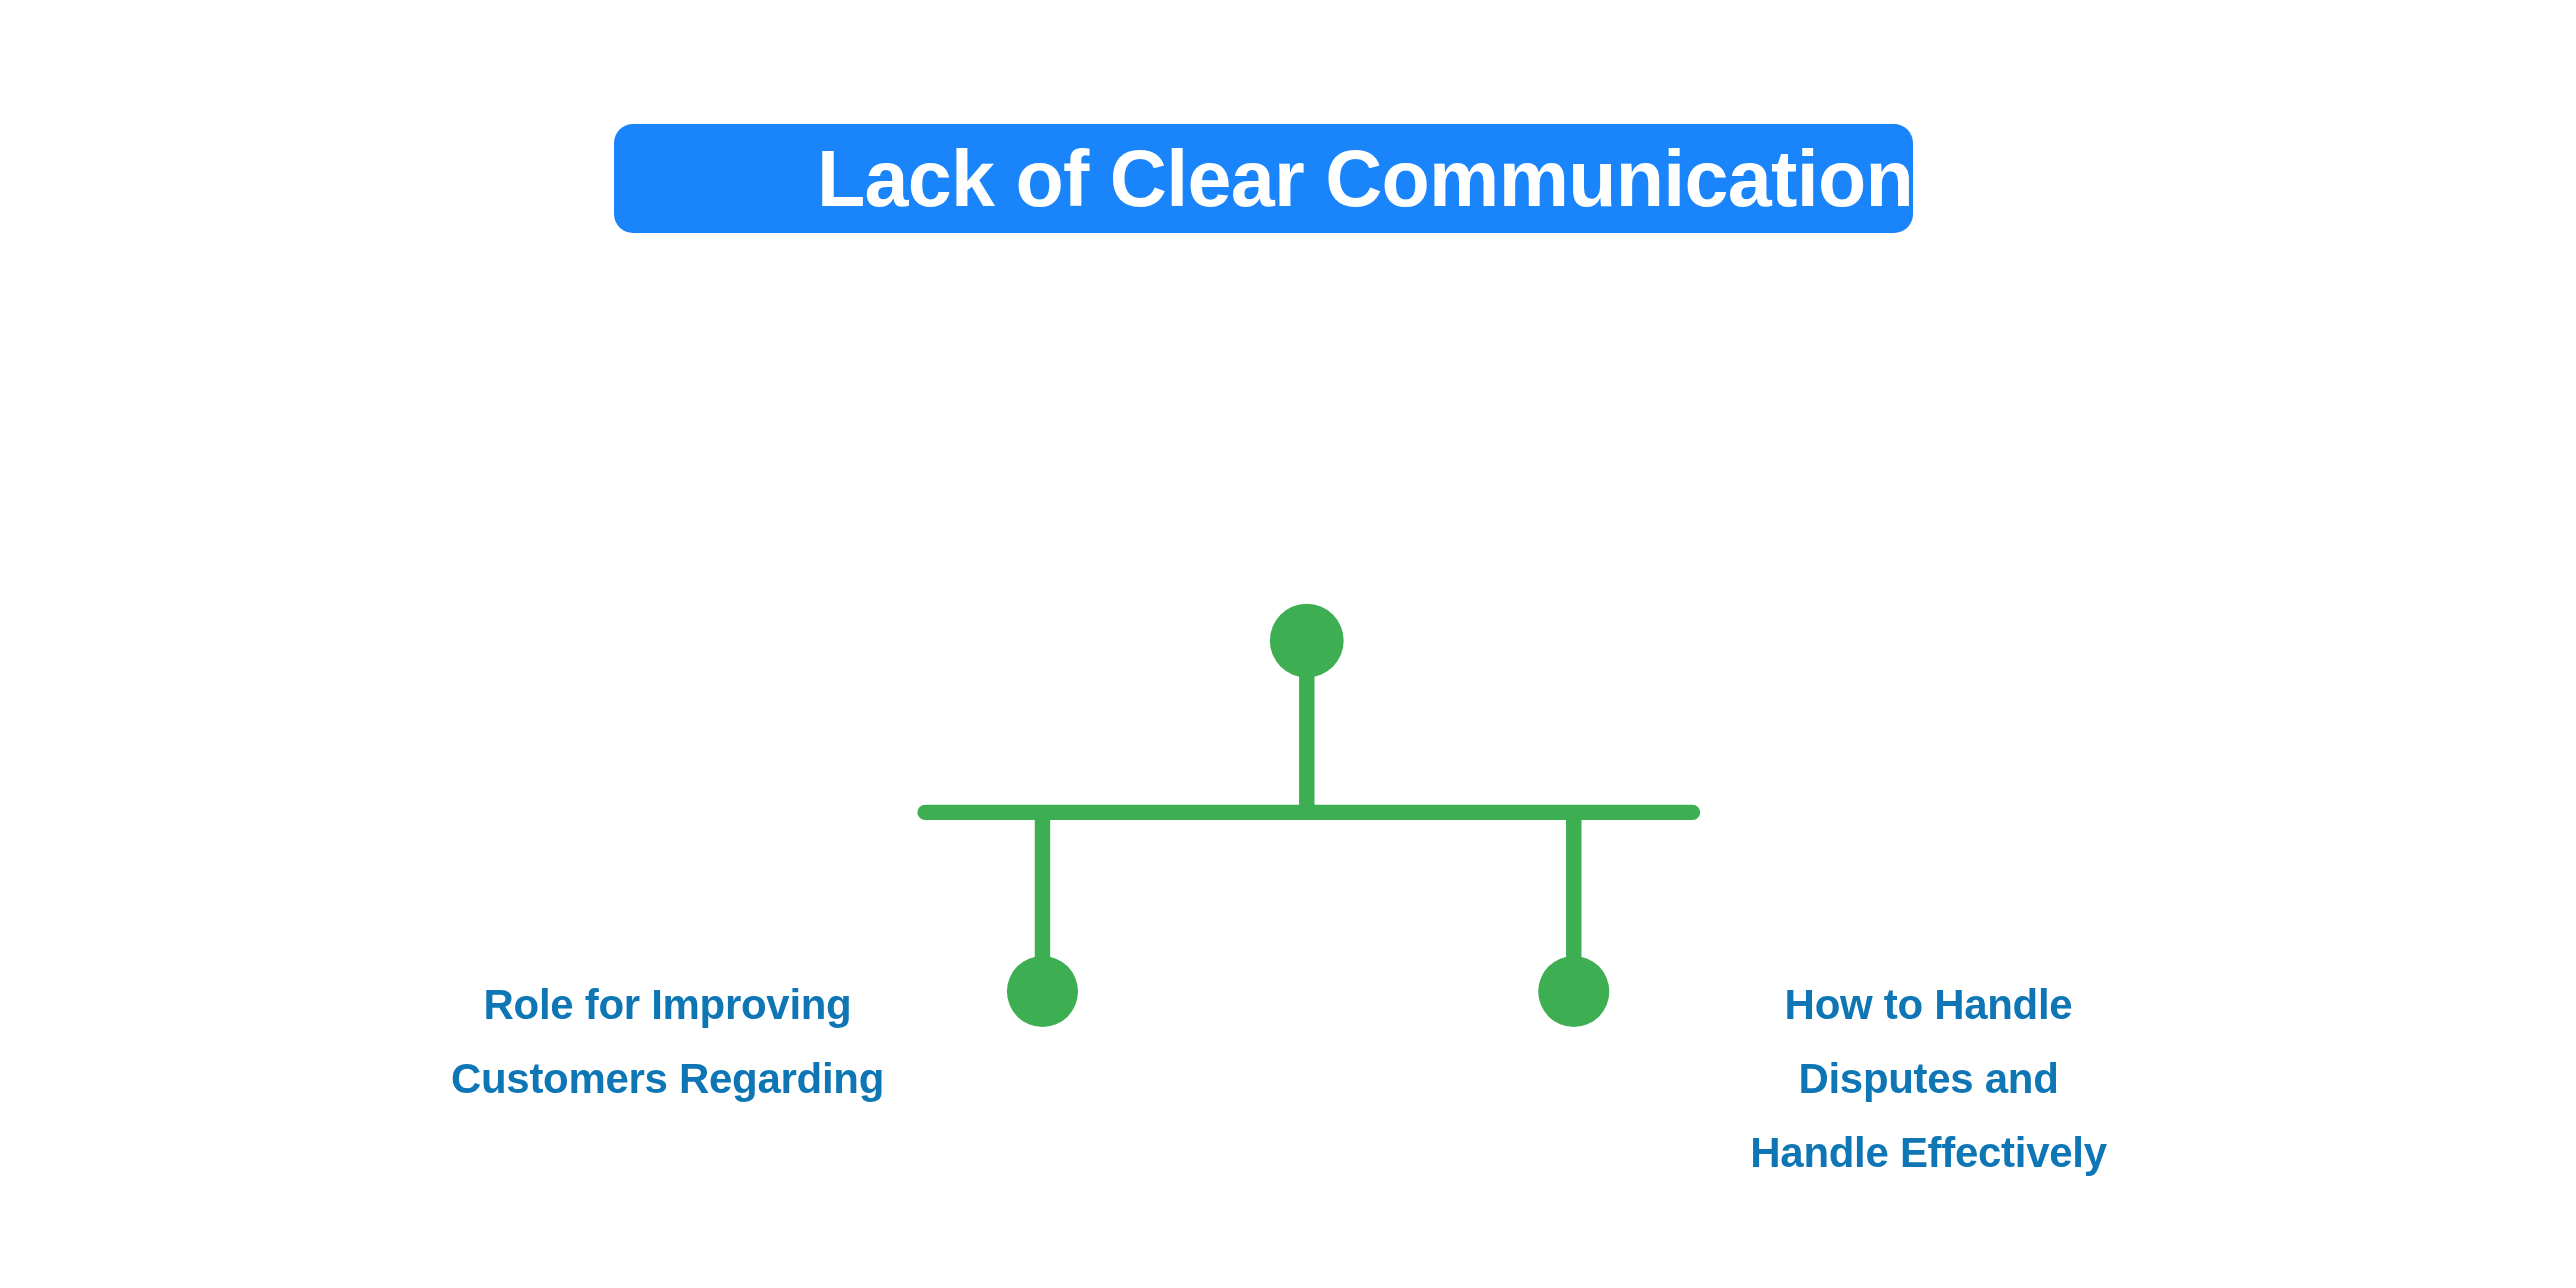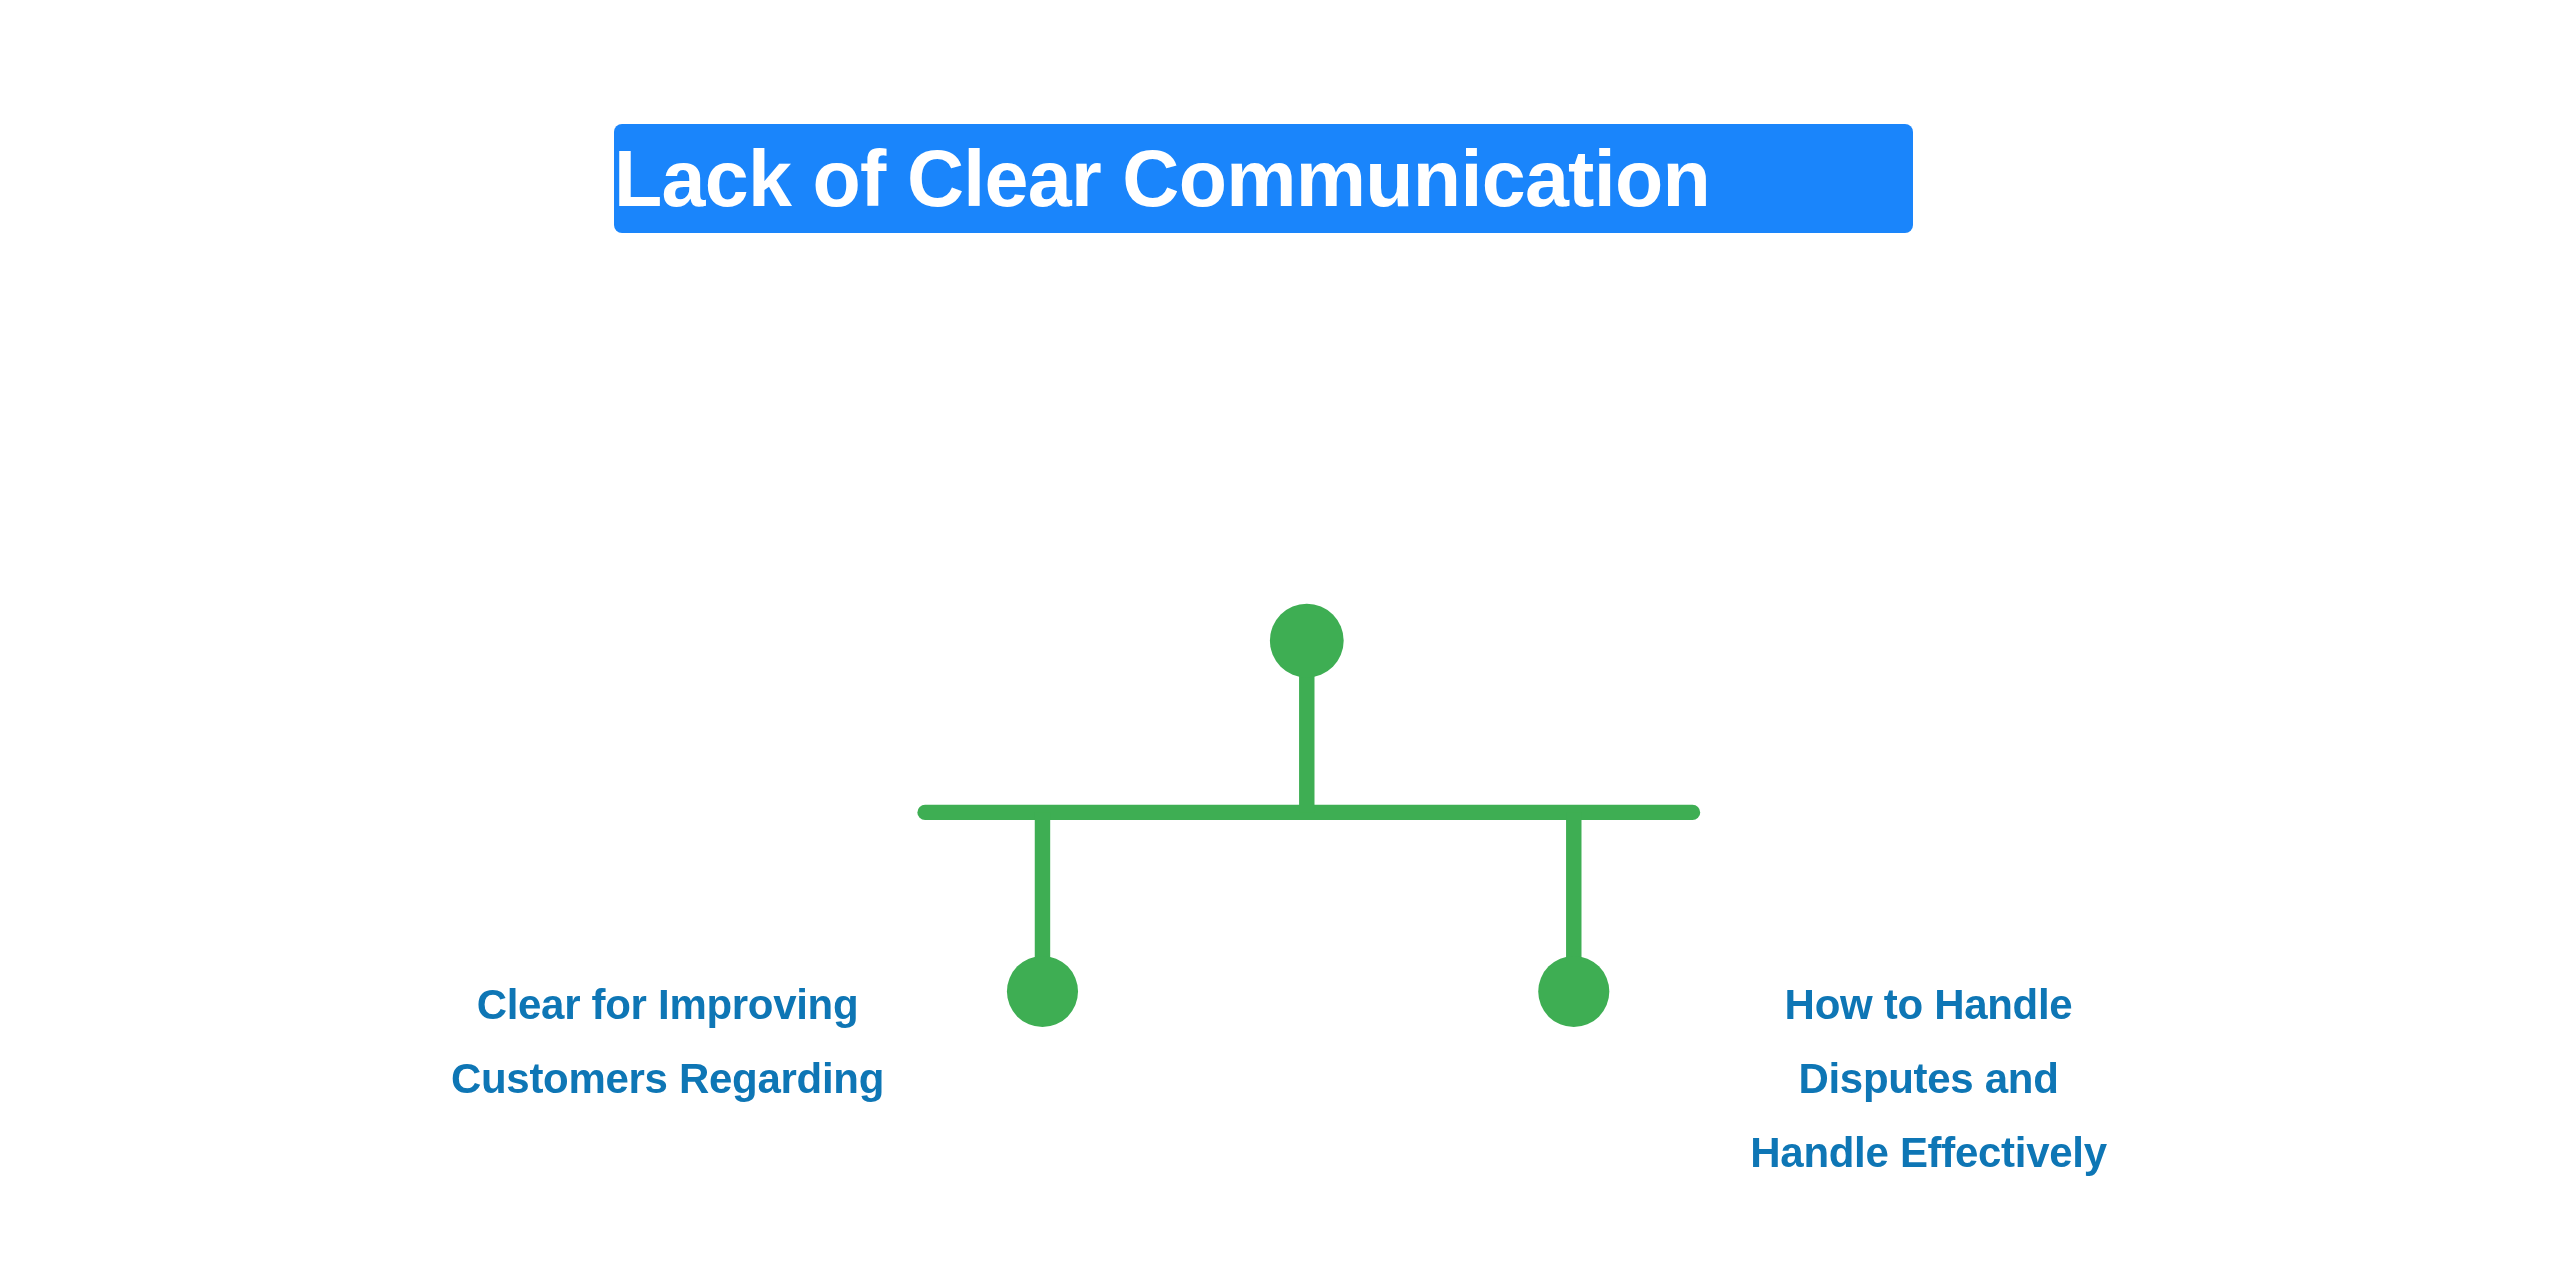--- a/index.html
+++ b/index.html
@@ -21,24 +21,24 @@
   }
 
   
   #title-banner {
     position: absolute;
     left: 614px;
     top: 124px;
     width: 1299px;
     height: 109px;
     background: #1a85fb;
-    border-radius: 8px;
+    border-radius: 19px;
     display: flex;
     align-items: center;
-    justify-content: flex-start;
+    justify-content: flex-end;
     box-sizing: border-box;
   }
   #title-text {
     color: #ffffff;
     font-size: 79px;
     font-weight: bold;
     letter-spacing: -0.7px;
     line-height: 1;
     white-space: nowrap;
     font-family: "Liberation Sans", sans-serif;
@@ -106,21 +106,21 @@
 
     <line x1="2346" y1="1211" x2="2346" y2="1478" stroke="#3eae53" stroke-width="23" stroke-linecap="butt"></line>
 
     <circle cx="1948" cy="955" r="55" fill="#3eae53"></circle>
     <circle cx="1554" cy="1478" r="53" fill="#3eae53"></circle>
     <circle cx="2346" cy="1478" r="53" fill="#3eae53"></circle>
   </svg>
 
 
   <div id="label-bottom-left" class="node-label">
-    <span class="line">Clear for Improving</span>
+    <span class="line">Role for Improving</span>
     <span class="line">Customers Regarding</span>
   </div>
 
   <div id="label-bottom-right" class="node-label">
     <span class="line">How to Handle</span>
     <span class="line">Disputes and</span>
     <span class="line">Handle Effectively</span>
   </div>
 
 </div>

